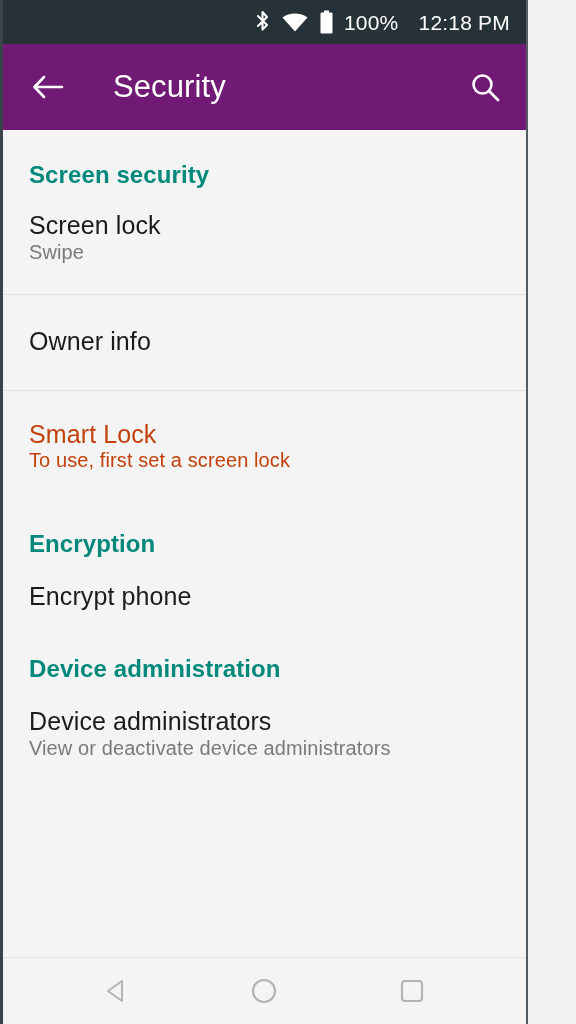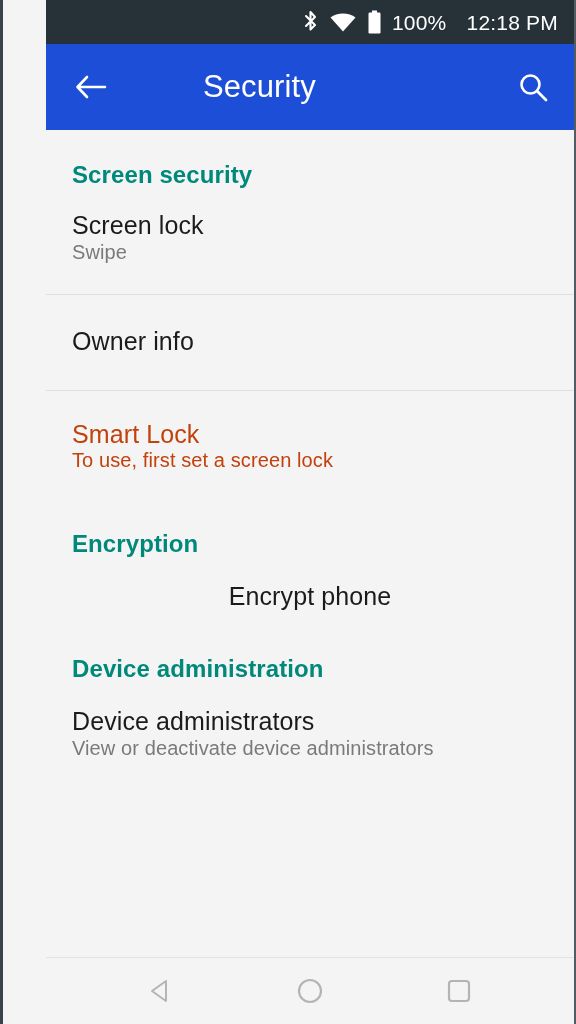--- a/index.html
+++ b/index.html
@@ -4,49 +4,48 @@
 <style>
   * { margin:0; padding:0; box-sizing:border-box; }
   html,body {
     width:576px; height:1024px;
     font-family:"Liberation Sans", sans-serif;
     background:#f2f2f2;
     overflow:hidden;
   }
   #phone {
     position:relative;
-    width:576px; height:1024px;
+    width:528px; height:1024px;
     background:#f4f4f4;
     border-left:3px solid #3a4349;
     border-right:2px solid #555c61;
-    display:flex; flex-direction:column;padding-left:43px;
+    display:flex; flex-direction:column;
   }
 
   
   .statusbar {
     height:44px; flex:0 0 44px;
     background:#263238;
     display:flex; align-items:center; justify-content:flex-end;
     padding-right:16px; gap:10px;
     color:#ffffff;
   }
   .sb-icon { display:flex; align-items:center; }
   .sb-text {
     font-size:21px; font-weight:500; color:#ffffff;
     letter-spacing:0.2px; line-height:1;
   }
   .sb-time { margin-left:10px; }
 
   
   .appbar {
     height:86px; flex:0 0 86px;
-    background:#1d4ed8;
+    background:#701a75;
     display:flex; align-items:center;
     padding:0 18px 0 22px;
-    gap:47px;
   }
   .appbar-title {
     flex:1;
     color:#ffffff;
     font-size:31px;
     font-weight:500;
     margin-left:42px;
     letter-spacing:0.1px;
   }
   .iconbtn {
@@ -186,21 +185,21 @@
       </div>
       <div class="divider"></div>
       <div class="pref disabled" style="padding-top:29px; padding-bottom:16px;">
         <div class="pref-title">Smart Lock</div>
         <div class="pref-summary">To use, first set a screen lock</div>
       </div>
     </div>
 
     <div>
       <div class="section-header" style="padding-top:42px;">Encryption</div>
-      <div class="pref" style="padding-top:24px;text-align:center;">
+      <div class="pref" style="padding-top:24px;">
         <div class="pref-title">Encrypt phone</div>
       </div>
     </div>
 
 
     <div>
       <div class="section-header" style="padding-top:44px;">Device administration</div>
       <div class="pref" style="padding-top:24px;">
         <div class="pref-title">Device administrators</div>
         <div class="pref-summary">View or deactivate device administrators</div>

